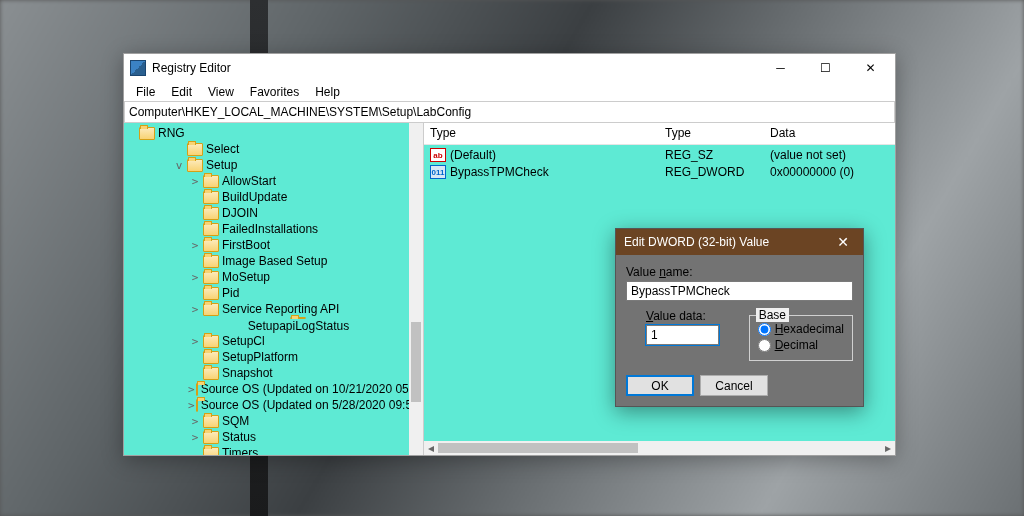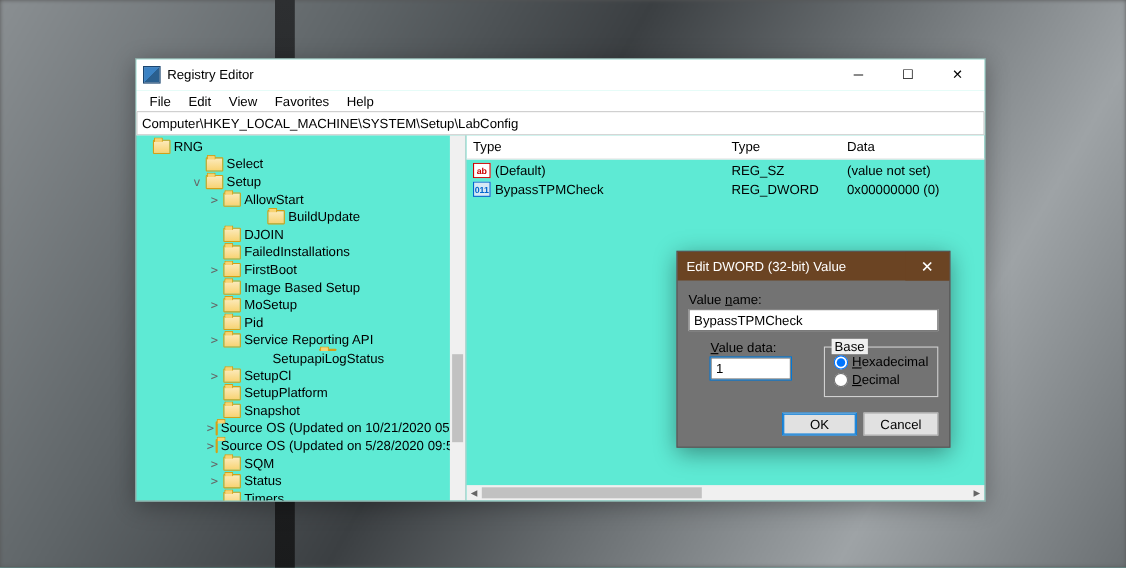--- a/index.html
+++ b/index.html
@@ -51,21 +51,21 @@
 .lbl{color:#000;margin-bottom:2px;}
 .und{text-decoration:underline;}
 .tbox{width:100%;border:1px solid #7a7a7a;padding:2px 4px;background:#fff;margin-bottom:8px;}
 .tbox.focus{outline:1px solid #0078d7;}
 .rowf{display:flex;gap:10px;}
 .colf{flex:1;margin-left:20px;}
 .grp{border:1px solid #d0d0d0;padding:4px 8px 6px 8px;position:relative;margin-top:6px;}
 .grp .gl{position:absolute;top:-8px;left:6px;background:#f0f0f0;padding:0 3px;}
 .radio{display:flex;align-items:center;margin:2px 0;}
 .radio input{margin-right:4px;}
-.btns{display:flex;justify-content:flex-end;gap:6px;margin-top:14px;}
+.btns{display:flex;justify-content:flex-start;gap:6px;margin-top:14px;}
 .btn{min-width:68px;height:21px;border:1px solid #adadad;background:#e1e1e1;display:flex;align-items:center;justify-content:center;cursor:default;}
 .btn.def{border:1px solid #0078d7;box-shadow:inset 0 0 0 1px #0078d7;}
 </style>
 </head>
 <body>
 
 <div class="bg"></div>
 <div class="stem"></div>
 
 <div class="window">
@@ -104,21 +104,21 @@
           <div class="node" style="padding-left: 48px;">
             <span class="tw">v</span>
             <span class="fld"></span>
             <span>Setup</span>
           </div>
           <div class="node" style="padding-left: 64px;">
             <span class="tw">&gt;</span>
             <span class="fld"></span>
             <span>AllowStart</span>
           </div>
-          <div class="node" style="padding-left: 64px; margin-left: 40px;">
+          <div class="node" style="padding-left: 64px;">
             <span class="tw"></span>
             <span class="fld"></span>
             <span>BuildUpdate</span>
           </div>
           <div class="node" style="padding-left: 64px;">
             <span class="tw"></span>
             <span class="fld"></span>
             <span>DJOIN</span>
           </div>
           <div class="node" style="padding-left: 64px;">

